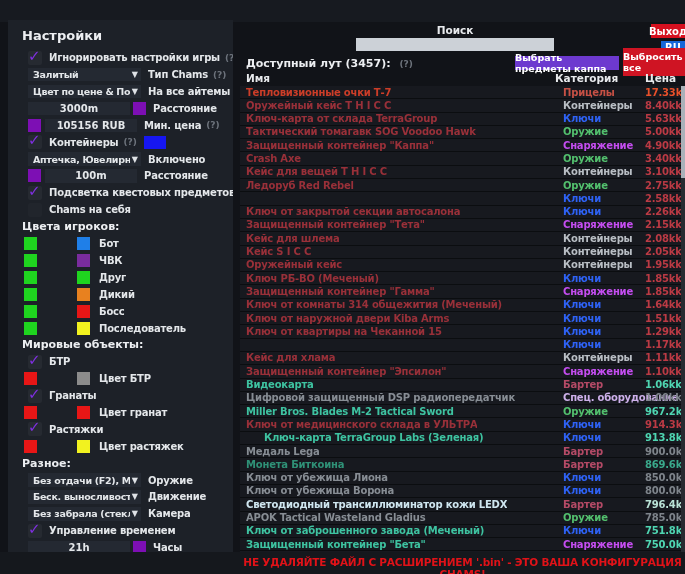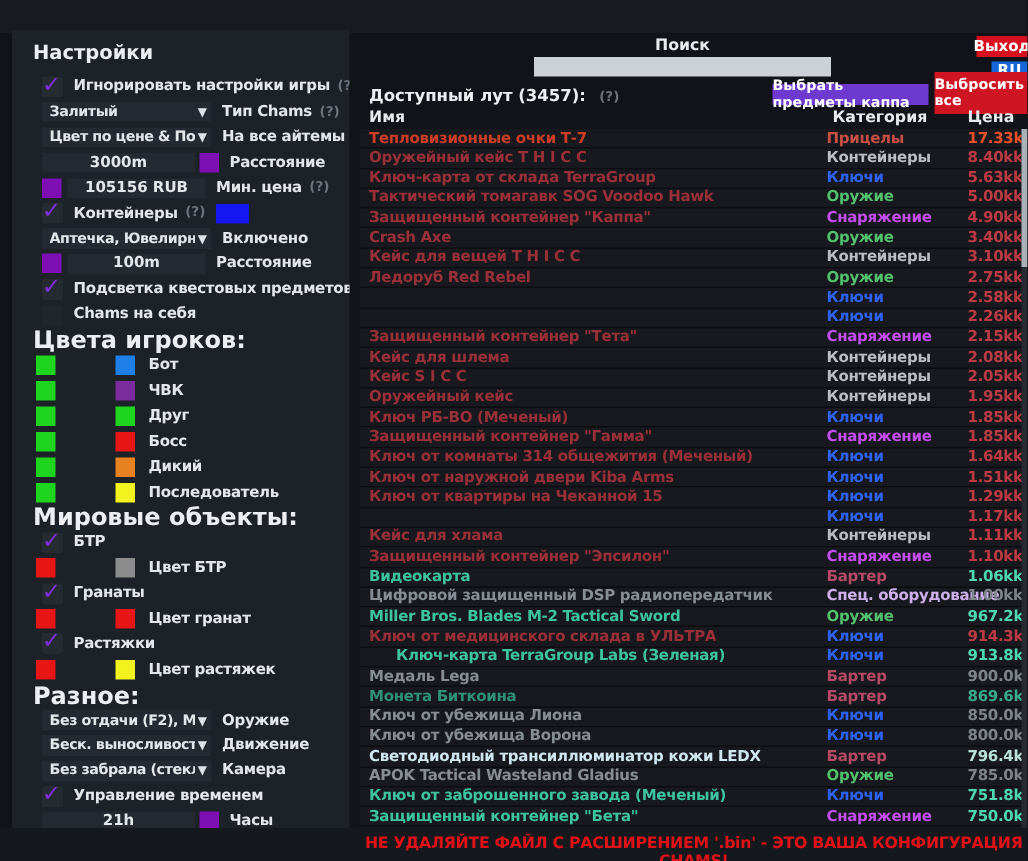--- a/index.html
+++ b/index.html
@@ -12,21 +12,21 @@
   .topstrip { position:absolute; left:0; top:0; width:685px; height:22px; background:#171a20; }
   .bottombar { position:absolute; left:0; top:552px; width:685px; height:22px; background:#15181d; }
 
   
   .sidebar {
     position:absolute; left:8px; top:20px; width:225px; height:532px;
     background:#1d2128; padding:8px 0 0 0; overflow:hidden;
   }
   .panel-title { font-size:13px; font-weight:bold; color:#eceef1; padding-left:14px; margin-bottom:8px; }
   .srow { display:flex; align-items:center; height:13.5px; margin-bottom:3.4px; padding-left:20px; white-space:nowrap; }
-  .srow.hdr { padding-left:14px; font-size:16px; font-weight:bold; color:#eceef1; margin-top:2px; }
+  .srow.hdr { padding-left:14px; font-size:11px; font-weight:bold; color:#eceef1; margin-top:2px; }
   .srow.pair { padding-left:16px; }
   .cb { width:14px; height:14px; flex:0 0 14px; background:#262a31; border-radius:2px;
         position:relative; margin-right:7px; }
   .cb.off { background:#21252c; }
   .cb .mark { position:absolute; left:0px; top:-4px; font-size:15px; font-weight:bold; color:#7f2fe0; }
   .slabel { font-size:10px; font-weight:600; color:#e4e7ea; letter-spacing:-0.2px; }
   .hint { font-size:9px; color:#6d737c; margin-left:5px; font-weight:600; }
   .dd { width:113px; flex:0 0 113px; height:13.5px; background:#242932; display:flex; align-items:center;
         padding:0 3px 0 5px; margin-right:7px; }
   .dd .val { flex:1; font-size:9.5px; font-weight:600; color:#e4e7ea; overflow:hidden; letter-spacing:-0.3px; }
@@ -61,21 +61,21 @@
   
   .thead { position:absolute; left:240px; top:72px; width:445px; height:14px; font-size:10.5px; font-weight:bold; }
   .thead .c-name { position:absolute; left:6px; }
   .thead .c-cat  { position:absolute; left:315px; }
   .thead .c-price{ position:absolute; left:405px; }
   .tbody { position:absolute; left:240px; top:86px; width:445px; height:466px; overflow:hidden; }
   .trow { position:relative; width:445px; height:13.3px; background:#17191f;
         border-bottom:1px solid #0b0d10; font-size:10px; }
   .trow span { position:absolute; top:0.5px; white-space:nowrap; letter-spacing:-0.2px; font-weight:600; }
   .tname { left:6px; max-width:300px; overflow:hidden; }
-  .tcat  { left:311px; }
+  .tcat  { left:323px; }
   .tprice{ left:405px; }
   .scrolltrack { position:absolute; left:681px; top:86px; width:4px; height:466px; background:#272b31; }
   .scrollthumb { position:absolute; left:0; top:0; width:4px; height:92px; background:#aab1b9; }
 
   .warning { position:absolute; left:240px; top:556px; width:445px; text-align:center;
         font-size:10.5px; font-weight:bold; color:#e01218; letter-spacing:-0.2px; }
 </style>
 </head>
 <body>
 
@@ -158,27 +158,27 @@
         <span class="sw sw2" style="background: rgb(122, 44, 158);"></span>
         <span class="slabel">ЧВК</span>
       </div>
       <div class="srow pair">
         <span class="sw " style="background: rgb(31, 212, 31);"></span>
         <span class="sw sw2" style="background: rgb(31, 212, 31);"></span>
         <span class="slabel">Друг</span>
       </div>
       <div class="srow pair">
         <span class="sw " style="background: rgb(31, 212, 31);"></span>
+        <span class="sw sw2" style="background: rgb(232, 129, 31);"></span>
+        <span class="slabel">Дикий</span>
+      </div>
+      <div class="srow pair">
+        <span class="sw " style="background: rgb(31, 212, 31);"></span>
         <span class="sw sw2" style="background: rgb(232, 22, 22);"></span>
         <span class="slabel">Босс</span>
-      </div>
-      <div class="srow pair">
-        <span class="sw " style="background: rgb(31, 212, 31);"></span>
-        <span class="sw sw2" style="background: rgb(232, 129, 31);"></span>
-        <span class="slabel">Дикий</span>
       </div>
       <div class="srow pair">
         <span class="sw " style="background: rgb(31, 212, 31);"></span>
         <span class="sw sw2" style="background: rgb(242, 242, 31);"></span>
         <span class="slabel">Последователь</span>
       </div>
       <div class="srow hdr">Мировые объекты:</div>
       <div class="srow">
         <span class="cb">
           <span class="mark">✓</span>
@@ -305,20 +305,21 @@
       <span class="tname" style="color: rgb(153, 48, 57);">Ледоруб Red Rebel</span>
       <span class="tcat" style="color: rgb(83, 192, 110);">Оружие</span>
       <span class="tprice" style="color: rgb(187, 58, 68);">2.75kk</span>
     </div>
     <div class="trow">
       <span class="tname" style="color: rgb(153, 48, 57); margin-top: 40px;">Ключ РБ-БК (Меченый)</span>
       <span class="tcat" style="color: rgb(46, 98, 245);">Ключи</span>
       <span class="tprice" style="color: rgb(187, 58, 68);">2.58kk</span>
     </div>
     <div class="trow">
+      <span class="tname" style="color: rgb(153, 48, 57);">Ключ от закрытой секции автосалона</span>
       <span class="tcat" style="color: rgb(46, 98, 245);">Ключи</span>
       <span class="tprice" style="color: rgb(187, 58, 68);">2.26kk</span>
     </div>
     <div class="trow">
       <span class="tname" style="color: rgb(153, 48, 57);">Защищенный контейнер "Тета"</span>
       <span class="tcat" style="color: rgb(196, 77, 240);">Снаряжение</span>
       <span class="tprice" style="color: rgb(187, 58, 68); text-align: right;">2.15kk</span>
     </div>
     <div class="trow">
       <span class="tname" style="color: rgb(153, 48, 57);">Кейс для шлема</span>

